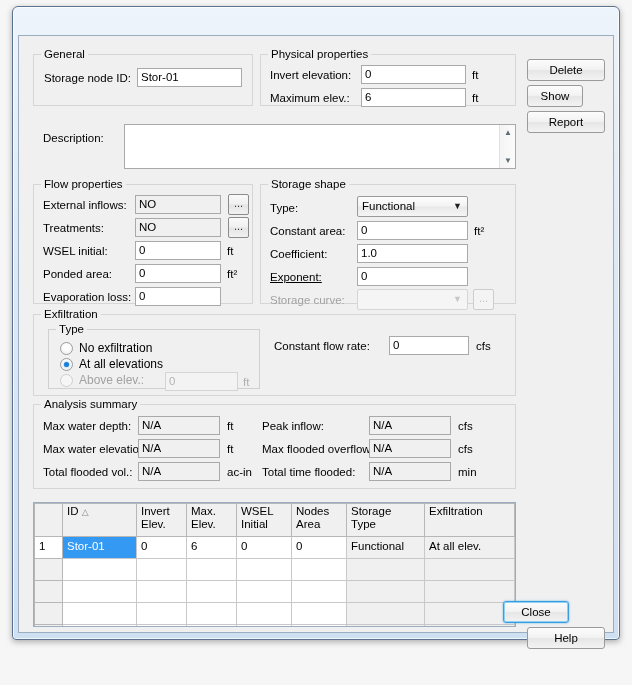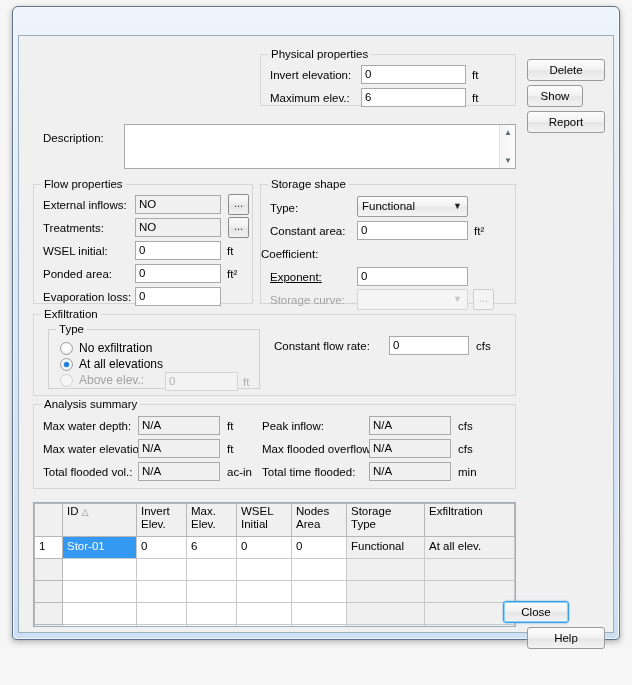--- a/index.html
+++ b/index.html
@@ -280,20 +280,25 @@
 
 <div class="window">
 
   <div class="titlebar">
     <span class="title-text">Storage Nodes</span>
     <div class="close-btn">x</div>
   </div>
 
   <div class="client">
 
+    <div class="group" style="left:14px; top:18px; width:220px; height:52px;">
+      <span class="legend">General</span>
+      <span class="lbl" style="left:10px; top:16px;">Storage node ID:</span>
+      <div class="field" style="left:103px; top:13px; width:105px;">Stor-01</div>
+    </div>
 
     <div class="group" style="left:241px; top:18px; width:256px; height:52px;">
       <span class="legend">Physical properties</span>
       <span class="lbl" style="left:9px; top:13px;">Invert elevation:</span>
       <div class="field" style="left:100px; top:10px; width:105px;">0</div>
       <span class="unit" style="left:211px; top:13px;">ft</span>
 
       <span class="lbl" style="left:9px; top:36px;">Maximum elev.:</span>
       <div class="field" style="left:100px; top:33px; width:105px;">6</div>
       <span class="unit" style="left:211px; top:36px;">ft</span>
@@ -341,21 +346,22 @@
       <span class="lbl" style="left:9px; top:16px;">Type:</span>
       <div class="combo" style="left:96px; top:11px; width:111px;">
         <span>Functional</span>
         <span class="arrow">▼</span>
       </div>
 
       <span class="lbl" style="left:9px; top:39px;">Constant area:</span>
       <div class="field" style="left:96px; top:36px; width:111px;">0</div>
       <span class="unit" style="left:213px; top:39px;">ft²</span>
 
-      <span class="lbl" style="left:0; top:62px;">Coefficient:</span>
+      <span class="lbl" style="left:9px; top:62px;">Coefficient:</span>
+      <div class="field" style="left:96px; top:59px; width:111px;">1.0</div>
 
       <span class="lbl" style="left:9px; top:85px;text-decoration:underline;">Exponent:</span>
       <div class="field" style="left:96px; top:82px; width:111px;">0</div>
 
       <span class="lbl dim" style="left:9px; top:108px;">Storage curve:</span>
       <div class="combo disabled" style="left:96px; top:104px; width:111px;">
         <span></span>
         <span class="arrow">▼</span>
       </div>
       <div class="ell-btn disabled" style="left:212px; top:104px;">...</div>

